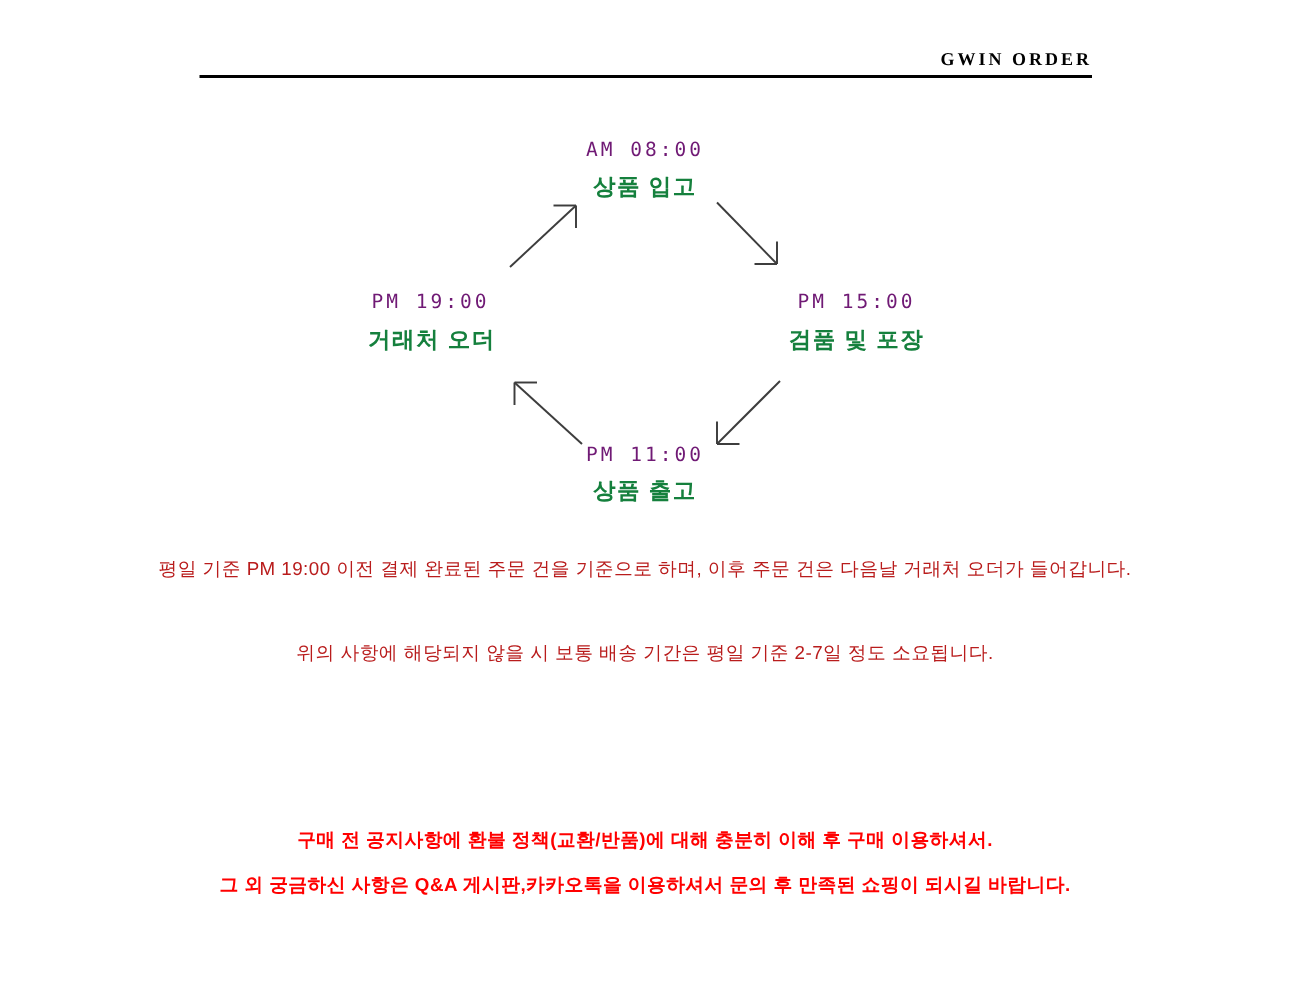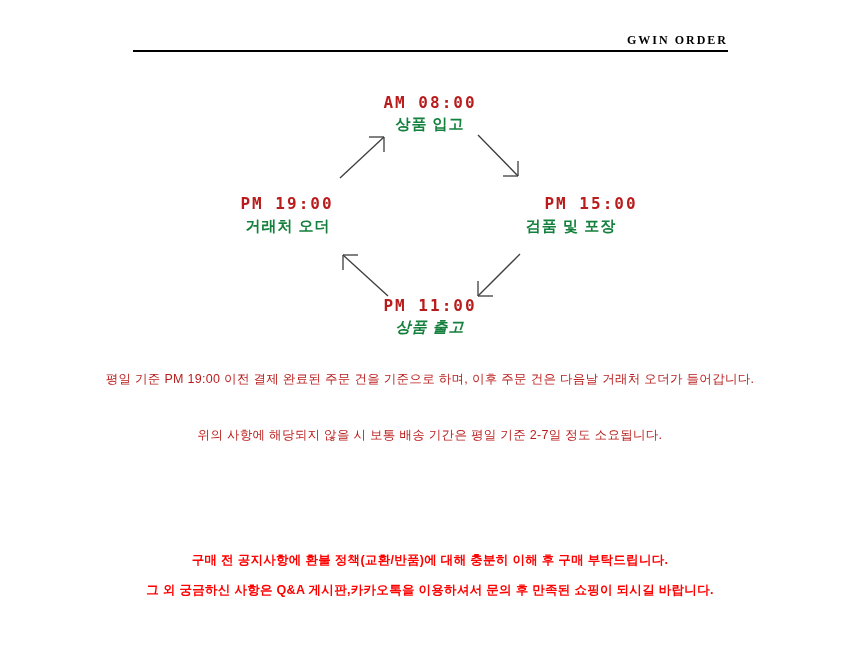--- a/index.html
+++ b/index.html
@@ -33,43 +33,43 @@
     letter-spacing: 2px;
     color: #000000;
     white-space: nowrap;
   }
 
   
   .node-time {
     position: absolute;
     transform: translateX(-50%);
     font-family: "DejaVu Sans Mono", "Liberation Mono", monospace;
-    font-size: 16px;
-    font-weight: bold;
+    font-size: 13px;
+    font-weight: normal;
     letter-spacing: 2px;
-    color: #b91c1c;
+    color: #701a75;
     white-space: nowrap;
   }
   .node-label {
     position: absolute;
     transform: translateX(-50%);
     font-size: 15px;
     font-weight: bold;
     letter-spacing: 1px;
     color: #15803d;
     white-space: nowrap;
   }
   #time-top    { left: 430px; top: 93px; }
   #label-top   { left: 430px; top: 115px; }
-  #time-right  { left: 571px; top: 194px; margin-left: 20px; }
+  #time-right  { left: 571px; top: 194px; }
   #label-right { left: 571px; top: 217px; }
   #time-left   { left: 287px; top: 194px; }
   #label-left  { left: 288px; top: 217px; }
   #time-bottom { left: 430px; top: 296px; }
-  #label-bottom{ left: 430px; top: 318px; font-style: italic; }
+  #label-bottom{ left: 430px; top: 318px; }
 
   #arrow-layer {
     position: absolute;
     left: 0;
     top: 0;
     width: 860px;
     height: 660px;
     pointer-events: none;
   }
   #arrow-layer line {
@@ -151,16 +151,16 @@
     <g>
       <line x1="388" y1="296" x2="343" y2="255"></line>
       <line x1="343" y1="255" x2="358" y2="255"></line>
       <line x1="343" y1="255" x2="343" y2="270"></line>
     </g>
   </svg>
 
   <div class="notice-line" id="notice-0">평일 기준 PM 19:00 이전 결제 완료된 주문 건을 기준으로 하며, 이후 주문 건은 다음날 거래처 오더가 들어갑니다.</div>
   <div class="notice-line" id="notice-2">위의 사항에 해당되지 않을 시 보통 배송 기간은 평일 기준 2-7일 정도 소요됩니다.</div>
 
-  <div class="warning-line" id="warning-0">구매 전 공지사항에 환불 정책(교환/반품)에 대해 충분히 이해 후 구매 부탁드립니다.</div>
+  <div class="warning-line" id="warning-0">구매 전 공지사항에 환불 정책(교환/반품)에 대해 충분히 이해 후 구매 이용하셔서.</div>
   <div class="warning-line" id="warning-1">그 외 궁금하신 사항은 Q&amp;A 게시판,카카오톡을 이용하셔서 문의 후 만족된 쇼핑이 되시길 바랍니다.</div>
 
 </div>
 
 </body></html>

